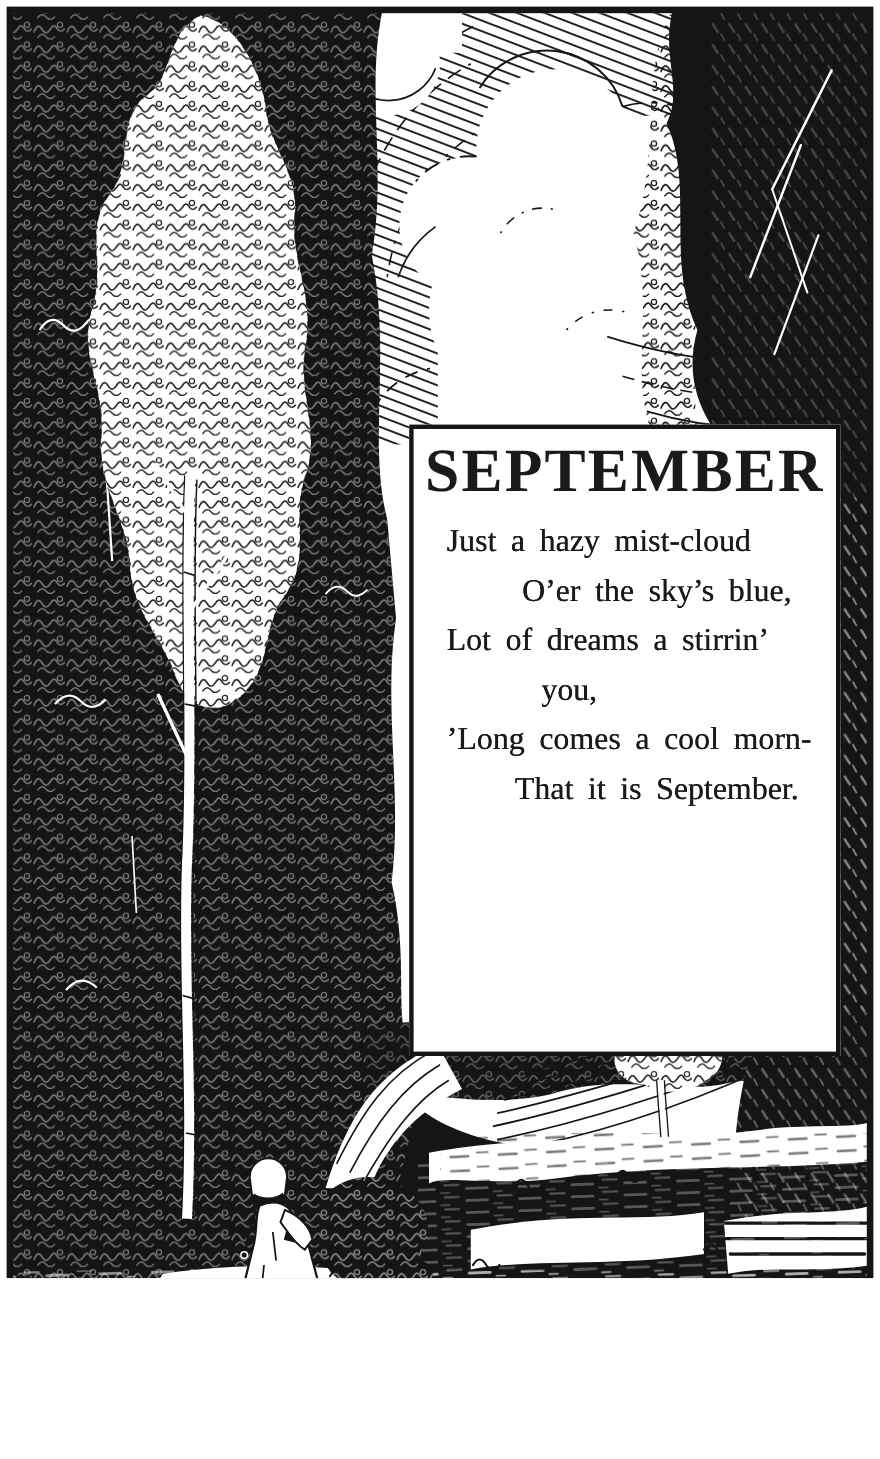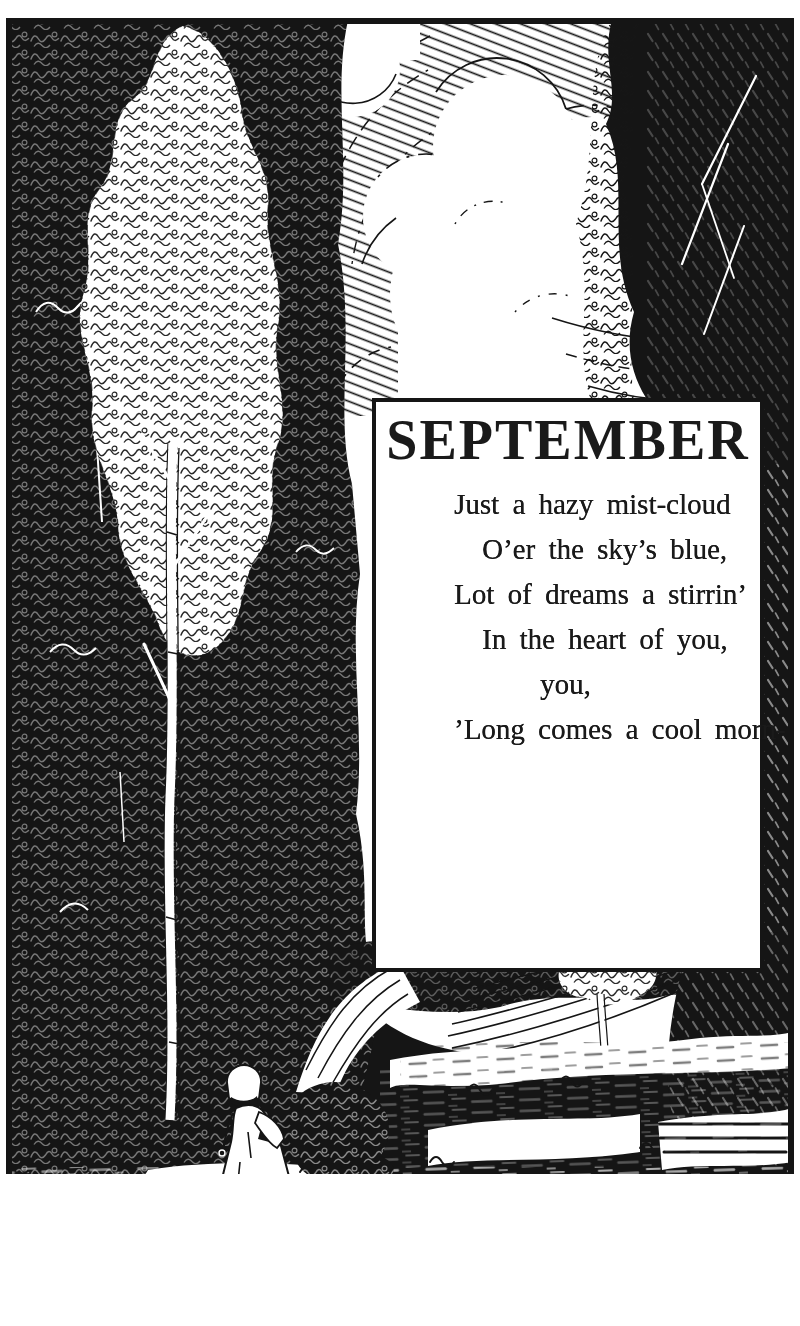--- a/index.html
+++ b/index.html
@@ -1,40 +1,40 @@
 <!DOCTYPE html>
 <html style="--ink: #151515; --paper: #ffffff;"><head>
 <meta charset="utf-8">
 <style>
   :root { --ink:#151515; --paper:#ffffff; }
   html,body { margin:0; padding:0; background:var(--paper); }
   .stage {
-    position:relative; width:800px; height:1162px; margin:12px auto;
+    position:relative; width:800px; height:1162px; margin:0 auto;
     background:var(--paper); overflow:hidden;
     font-family:"Liberation Serif","DejaVu Serif",serif;
   }
   .art { position:absolute; left:0; top:0; width:800px; height:1326px; z-index:1; }
   .fI { fill:var(--ink); } .fP { fill:var(--paper); } .fN { fill:none; }
   .sI { stroke:var(--ink); } .sP { stroke:var(--paper); }
 
   .poem-panel {
     position:absolute; left:372px; top:386px; width:392px; height:574px;
     box-sizing:border-box; background:var(--paper);
     border:4px solid var(--ink); z-index:3; color:#1a1a1a;
   }
   .poem-title {
     margin-top:9px; text-align:center; font-size:56px; font-weight:700;
     letter-spacing:2px; line-height:1.05; white-space:nowrap;
   }
-  .poem-lines { margin-top:12px;padding-left:48px; }
+  .poem-lines { margin-top:12px; }
   .poem-line {
     font-size:29px; line-height:45px; word-spacing:6px; white-space:nowrap;
     text-shadow:0.25px 0 0 currentColor;
   }
-  .ind0 { padding-left:30px; } .ind1 { padding-left:58px; } .ind2 { padding-left:116px; }
+  .ind0 { padding-left:30px; } .ind1 { padding-left:58px;text-align:center; } .ind2 { padding-left:116px; }
 </style>
 </head>
 <body>
 
 <div class="stage">
 
   <div class="art" aria-label="Black-and-white pen-and-ink drawing: a tall light birch and dense dark trees frame billowing clouds; below, a small girl stands on a winding path beside a bush, looking toward a hatched sunlit slope, meadow bands and a pond.">
     <svg width="800" height="1326" viewBox="0 0 800 1326" xmlns="http://www.w3.org/2000/svg">
       <defs>
         <pattern id="hatchSky" width="10" height="9" patternUnits="userSpaceOnUse" patternTransform="rotate(21)">
@@ -221,19 +221,19 @@
       <rect x="9" y="9" width="782" height="1308" class="fN sI" stroke-width="6"></rect>
     </svg>
   </div>
 
   <div class="poem-panel">
     <div class="poem-title">SEPTEMBER</div>
     <div class="poem-lines">
       <div class="poem-line ind0">Just a hazy mist-cloud</div>
       <div class="poem-line ind1">O’er the sky’s blue,</div>
       <div class="poem-line ind0">Lot of dreams a stirrin’</div>
-      <div class="poem-line ind1">In the heart of you,</div>
       <div class="poem-line ind2">you,</div>
       <div class="poem-line ind0">’Long comes a cool morn-</div>
+      <div class="poem-line ind1">That it is September.</div>
     </div>
   </div>
 
 </div>
 
 </body></html>

